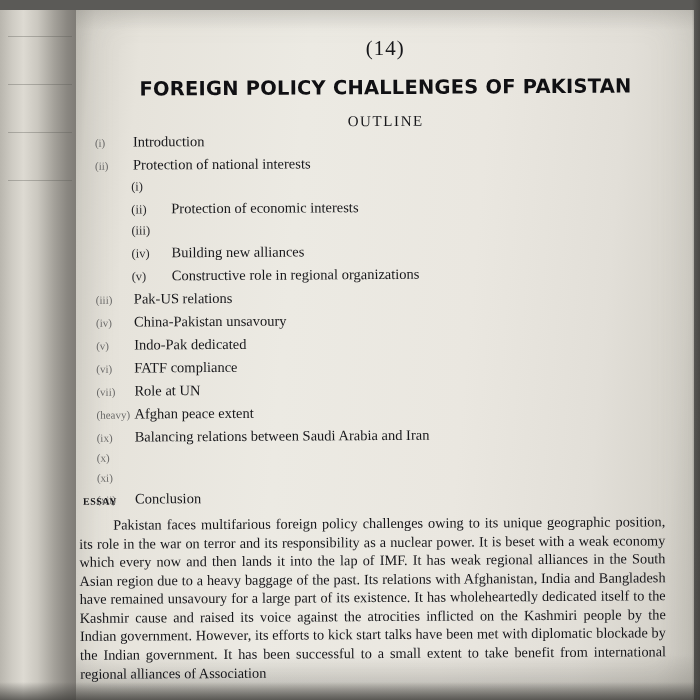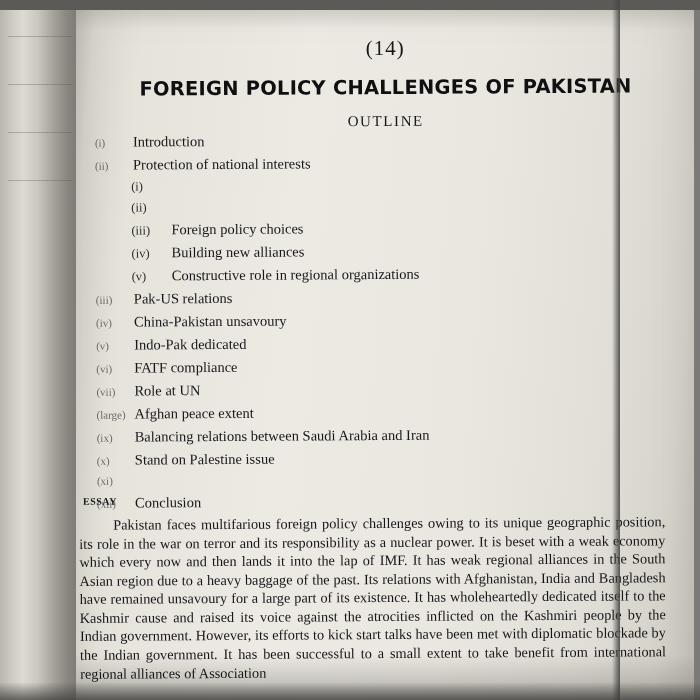--- a/index.html
+++ b/index.html
@@ -7,21 +7,21 @@
     padding: 0;
     width: 700px;
     height: 700px;
     overflow: hidden;
     background: #7a7a78;
     font-family: "Liberation Serif", serif;
   }
 
   #page {
     position: relative;
-    width: 620px;
+    width: 700px;
     height: 700px;
     background: #6f6e6c;
   }
 
   
   .desk {
     position: absolute;
     inset: 0;
     background:
       radial-gradient(circle at 12% 8%, #8b8a86 0%, #6a6966 40%, #565552 100%);
@@ -254,24 +254,24 @@
           </div>
           <div class="ol-item">
             <span class="ol-marker">(ii)</span>
             <span class="ol-text">Protection of national interests</span>
           </div>
           <div class="ol-item ol-sub">
             <span class="ol-marker">(i)</span>
           </div>
           <div class="ol-item ol-sub">
             <span class="ol-marker">(ii)</span>
+            <span class="ol-text">Protection of economic interests</span>
           </div>
           <div class="ol-item ol-sub">
             <span class="ol-marker">(iii)</span>
-            <span class="ol-text">Foreign policy choices</span>
           </div>
           <div class="ol-item ol-sub">
             <span class="ol-marker">(iv)</span>
             <span class="ol-text">Building new alliances</span>
           </div>
           <div class="ol-item ol-sub">
             <span class="ol-marker">(v)</span>
             <span class="ol-text">Constructive role in regional organizations</span>
           </div>
           <div class="ol-item">
@@ -288,30 +288,29 @@
           </div>
           <div class="ol-item">
             <span class="ol-marker">(vi)</span>
             <span class="ol-text">FATF compliance</span>
           </div>
           <div class="ol-item">
             <span class="ol-marker">(vii)</span>
             <span class="ol-text">Role at UN</span>
           </div>
           <div class="ol-item">
-            <span class="ol-marker">(large)</span>
+            <span class="ol-marker">(heavy)</span>
             <span class="ol-text">Afghan peace extent</span>
           </div>
           <div class="ol-item">
             <span class="ol-marker">(ix)</span>
             <span class="ol-text">Balancing relations between Saudi Arabia and Iran</span>
           </div>
           <div class="ol-item">
             <span class="ol-marker">(x)</span>
-            <span class="ol-text">Stand on Palestine issue</span>
           </div>
           <div class="ol-item">
             <span class="ol-marker">(xi)</span>
           </div>
           <div class="ol-item">
             <span class="ol-marker">(xii)</span>
             <span class="ol-text">Conclusion</span>
           </div>
         </div>
 

